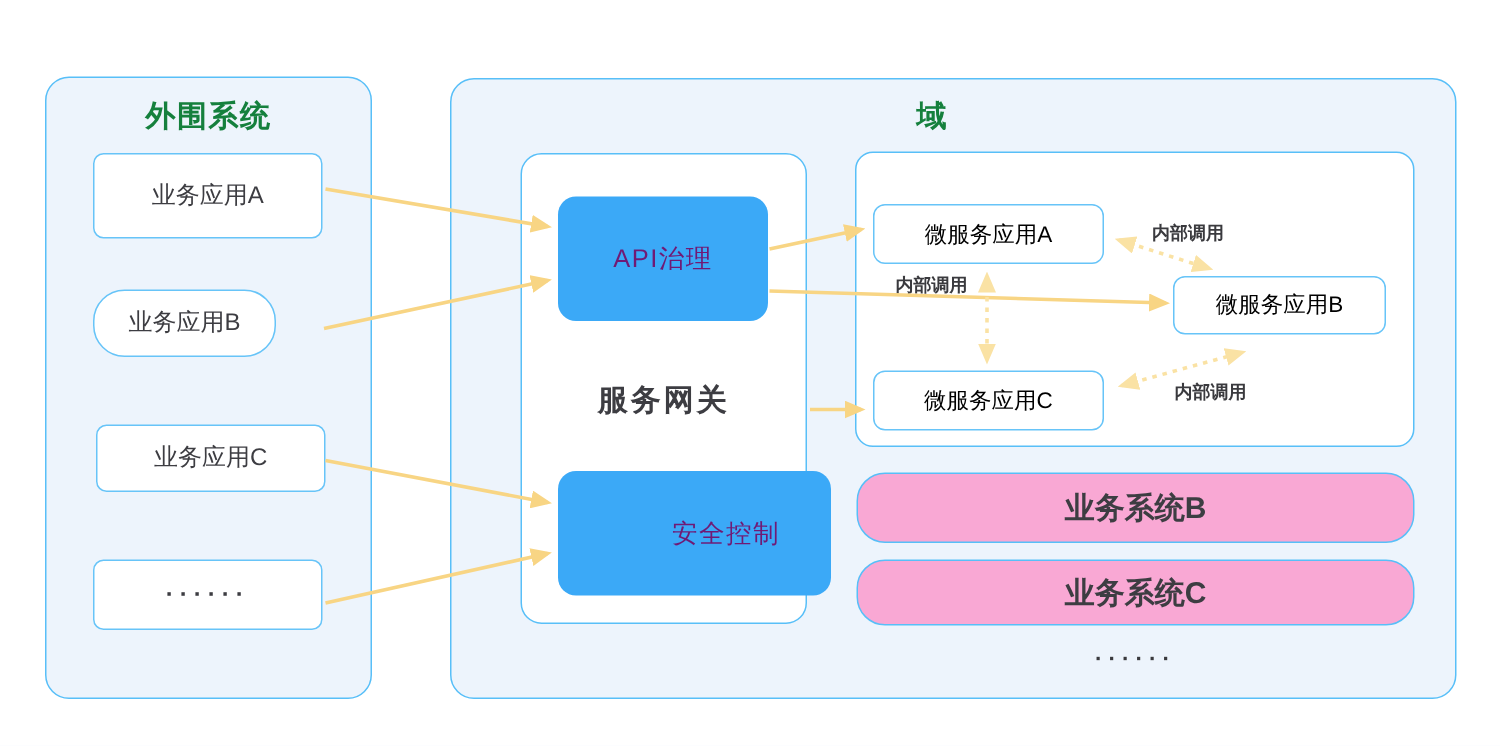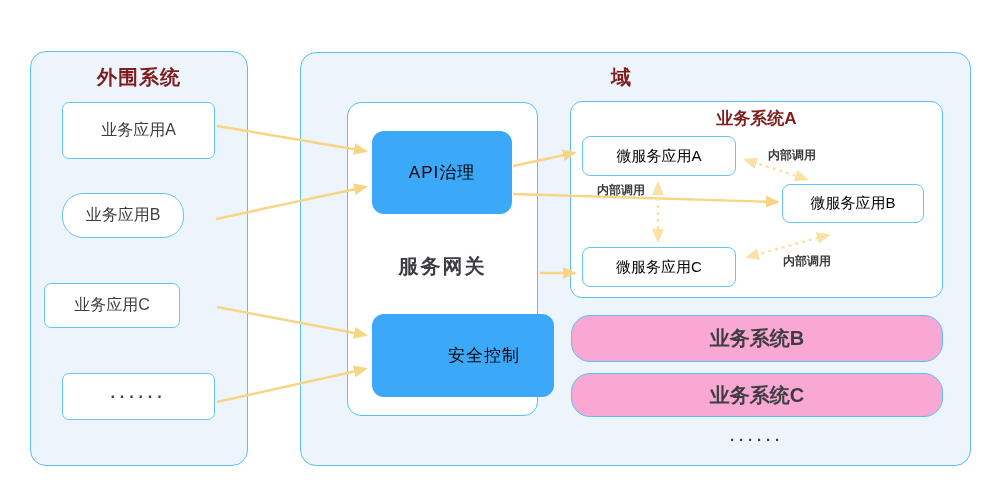--- a/index.html
+++ b/index.html
@@ -5,41 +5,41 @@
   html,body{margin:0;padding:0;background:#ffffff;}
   .stage{
     position:relative;width:1000px;height:497px;background:#ffffff;overflow:hidden;
     font-family:"Liberation Sans", sans-serif;color:#3d3d42;
   }
   .panel{
     position:absolute;background:#edf4fc;border:1.5px solid #58bff8;border-radius:16px;
     box-sizing:border-box;
   }
   .panel-title{
-    position:absolute;text-align:center;font-size:20px;font-weight:bold;color:#7f1d1d;
+    position:absolute;text-align:center;font-size:20px;font-weight:bold;color:#15803d;
     letter-spacing:1px;
   }
   .wcard{
     position:absolute;background:#ffffff;border:1.5px solid #58bff8;border-radius:14px;
     box-sizing:border-box;
   }
   .wbox{
     position:absolute;background:#ffffff;border:1.4px solid #67c4f8;border-radius:7px;
     box-sizing:border-box;display:flex;align-items:center;justify-content:center;
     font-size:16px;color:#3d3d42;
   }
   .row-box{
     position:absolute;background:#f9a8d4;border:1.5px solid #58bff8;border-radius:19px;
     box-sizing:border-box;display:flex;align-items:center;justify-content:center;
     font-size:20px;font-weight:bold;color:#3d3d42;
   }
   .module{
     position:absolute;background:#3ba9f7;border-radius:12px;
     display:flex;align-items:center;justify-content:center;
-    font-size:17px;color:#000000;letter-spacing:1px;
+    font-size:17px;color:#701a75;letter-spacing:1px;
   }
   .micro{
     position:absolute;background:#ffffff;border:1.4px solid #67c4f8;border-radius:8px;
     box-sizing:border-box;display:flex;align-items:center;justify-content:center;
     font-size:15px;color:#000000;
   }
   .gw-title{
     position:absolute;text-align:center;font-size:20px;font-weight:bold;color:#3d3d42;
     letter-spacing:2px;
   }
@@ -55,33 +55,32 @@
 </head>
 <body>
 
 <div class="stage">
 
   <div class="panel" style="left:30px;top:51px;width:218px;height:415px;"></div>
   <div class="panel-title" style="left:30px;top:64px;width:218px;">外围系统</div>
 
   <div class="wbox" style="left:62px;top:102px;width:153px;height:57px;">业务应用A</div>
   <div class="wbox" style="left:62px;top:193px;width:122px;height:45px;border-radius:21px;">业务应用B</div>
-  <div class="wbox" style="left:44px;top:283px;width:136px;height:45px;">业务应用C</div>
+  <div class="wbox" style="left:64px;top:283px;width:153px;height:45px;">业务应用C</div>
   <div class="wbox" style="left:62px;top:373px;width:153px;height:47px;font-weight:bold;letter-spacing:4px;">······</div>
 
   <div class="panel" style="left:300px;top:52px;width:671px;height:414px;"></div>
   <div class="panel-title" style="left:300px;top:64px;width:643px;">域</div>
 
   <div class="wcard" style="left:347px;top:102px;width:191px;height:314px;"></div>
   <div class="module" style="left:372px;top:131px;width:140px;height:83px;">API治理</div>
   <div class="gw-title" style="left:347px;top:253px;width:191px;">服务网关</div>
   <div class="module" style="left:372px;top:314px;width:140px;height:83px;padding-left:42px;">安全控制</div>
 
   <div class="wcard" style="left:570px;top:101px;width:373px;height:197px;border-radius:12px;"></div>
-  <div class="panel-title" style="left:570px;top:107px;width:373px;font-size:17px;letter-spacing:0;">业务系统A</div>
 
   <div class="micro" style="left:582px;top:136px;width:154px;height:40px;">微服务应用A</div>
   <div class="micro" style="left:782px;top:184px;width:142px;height:39px;">微服务应用B</div>
   <div class="micro" style="left:582px;top:247px;width:154px;height:40px;">微服务应用C</div>
 
   <div class="call-label" style="left:768px;top:147px;">内部调用</div>
   <div class="call-label" style="left:597px;top:182px;">内部调用</div>
   <div class="call-label" style="left:783px;top:253px;">内部调用</div>
 
   <div class="row-box" style="left:571px;top:315px;width:372px;height:47px;">业务系统B</div>

